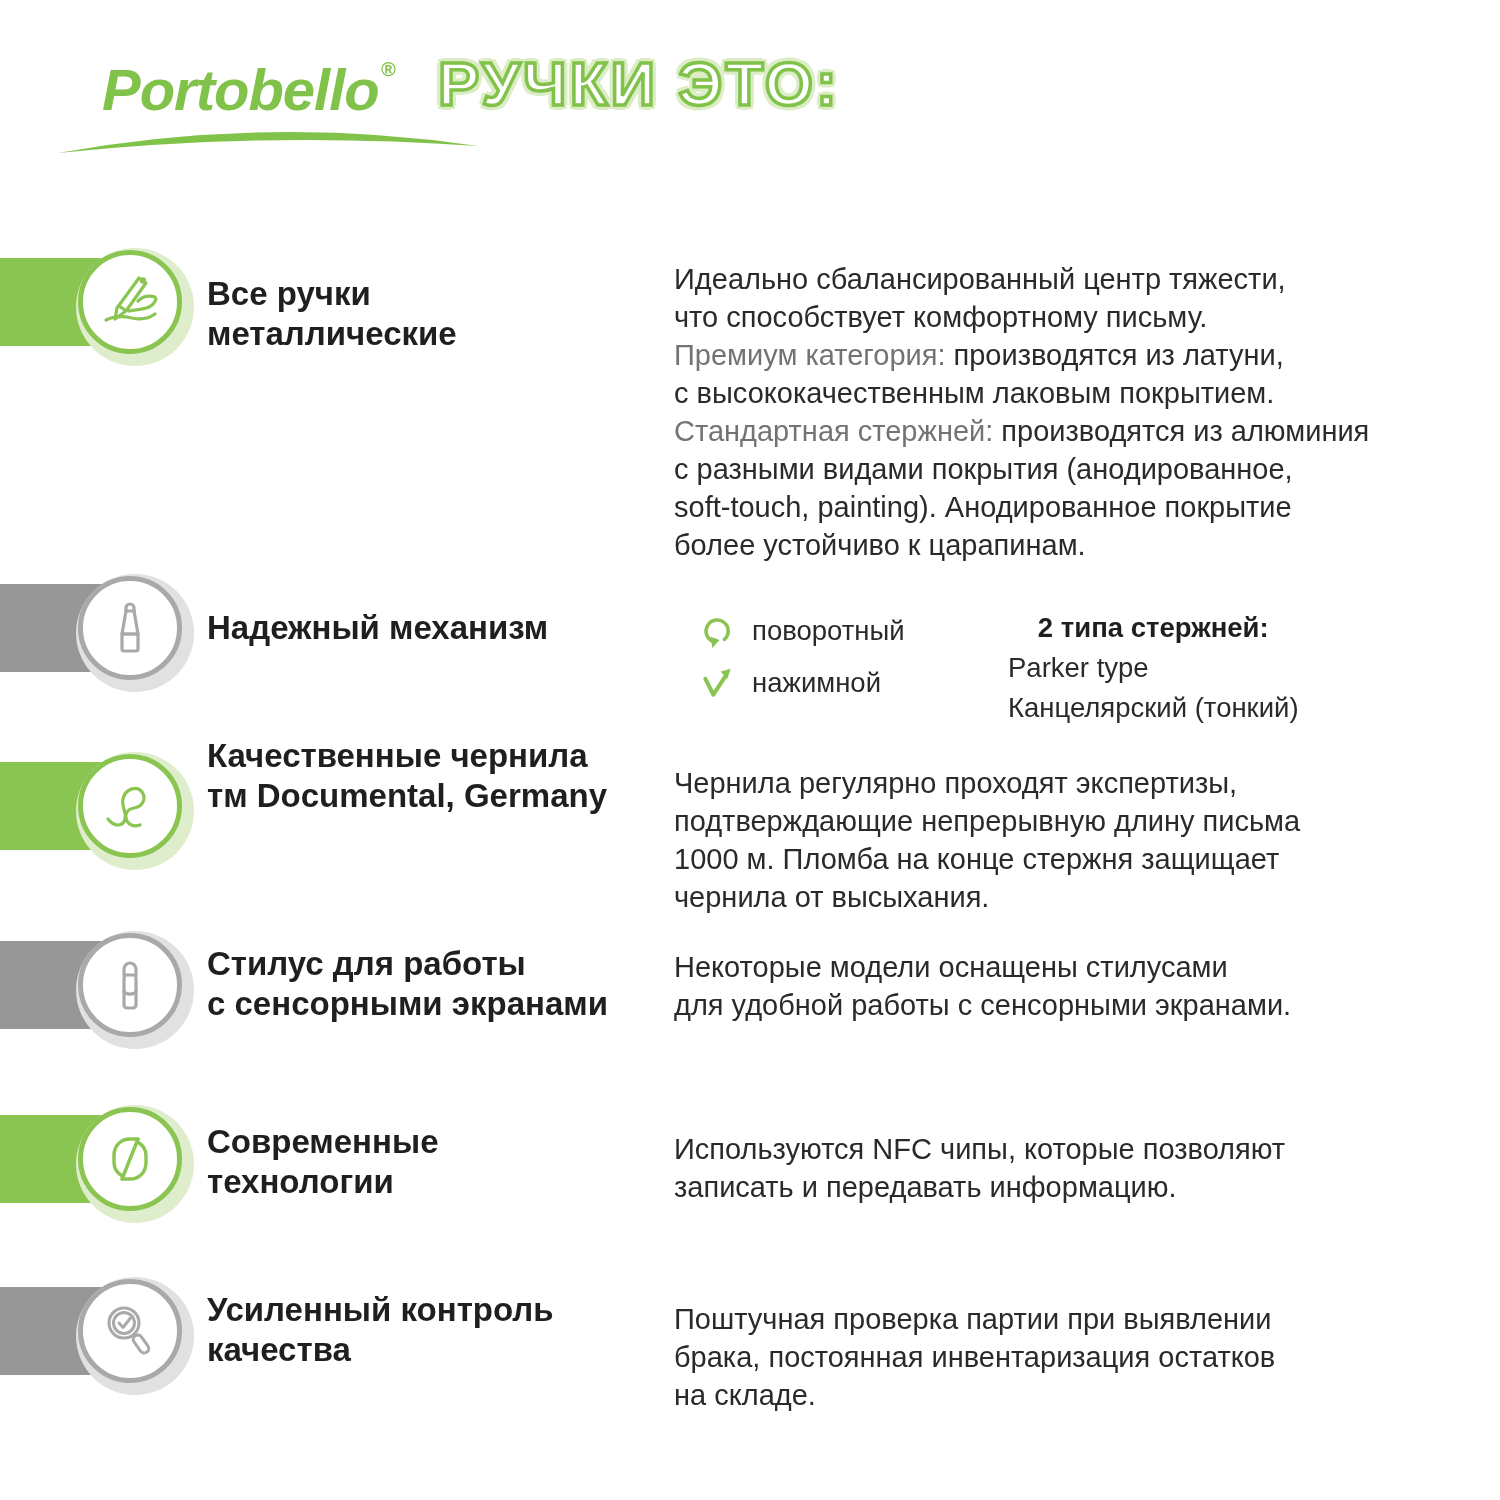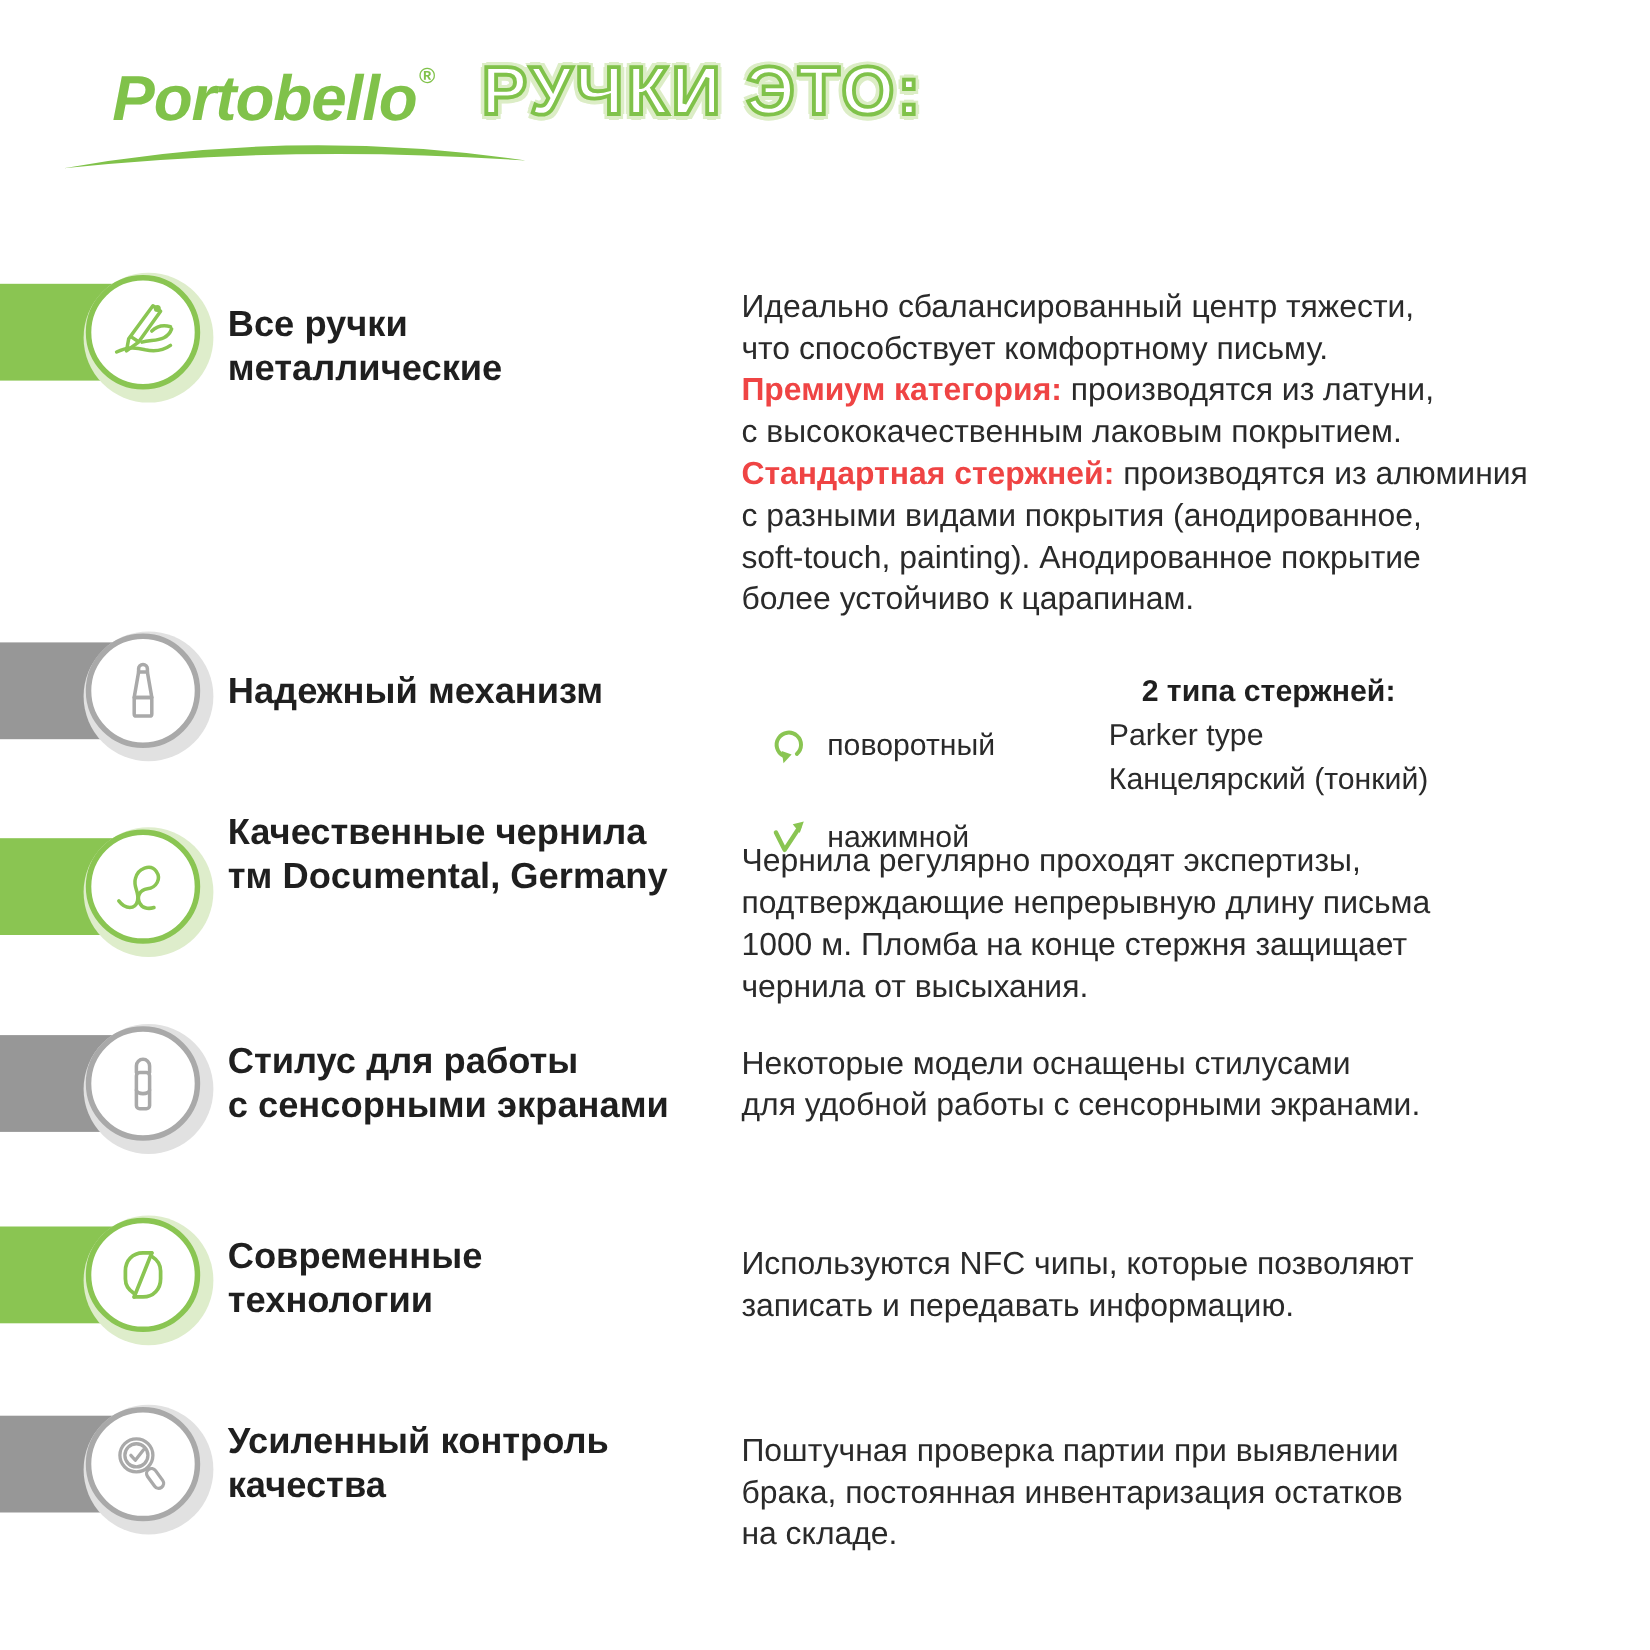--- a/index.html
+++ b/index.html
@@ -44,33 +44,33 @@
   .heading{
     position:absolute;left:207px;margin:0;
     font-size:33px;font-weight:bold;line-height:40px;color:#1F1F1F;
     white-space:pre-line;z-index:4;
   }
   .desc{
     position:absolute;left:674px;width:800px;margin:0;
     font-size:29px;line-height:38px;color:#2A2A2A;
     white-space:pre-line;z-index:4;
   }
-  .desc .b, .bold{font-weight:bold;color:#ef4444;}
+  .desc .b, .bold{font-weight:normal;color:#737373;}
 
   
   .r1 .band{top:258px}.r1 .halo{top:248px}.r1 .circle{top:250px}.h1{top:274px}.d1{top:260px}
   .r2 .band{top:584px}.r2 .halo{top:574px}.r2 .circle{top:576px}.h2{top:608px}
   .r3 .band{top:762px}.r3 .halo{top:752px}.r3 .circle{top:754px}.h3{top:736px}.d3{top:764px}
   .r4 .band{top:941px}.r4 .halo{top:931px}.r4 .circle{top:933px}.h4{top:944px}.d4{top:948px}
   .r5 .band{top:1115px}.r5 .halo{top:1105px}.r5 .circle{top:1107px}.h5{top:1122px}.d5{top:1130px}
   .r6 .band{top:1287px}.r6 .halo{top:1277px}.r6 .circle{top:1279px}.h6{top:1290px}.d6{top:1300px}
 
   
   .mech-list{position:absolute;left:698px;top:612px;z-index:4;}
-  .mech-item{display:flex;align-items:center;margin-bottom:14px;margin-top:46px;}
+  .mech-item{display:flex;align-items:center;margin-bottom:14px;}
   .mech-item svg{margin-right:16px;flex:0 0 auto;}
   .mech-label{font-size:27.5px;color:#2A2A2A;}
   .refills{position:absolute;left:1008px;top:608px;z-index:4;font-size:27.5px;line-height:40px;color:#2A2A2A;}
   .refills .title{font-weight:bold;color:#1F1F1F;text-align:center;}
 
   svg{display:block;}
 </style>
 </head>
 <body>
 

